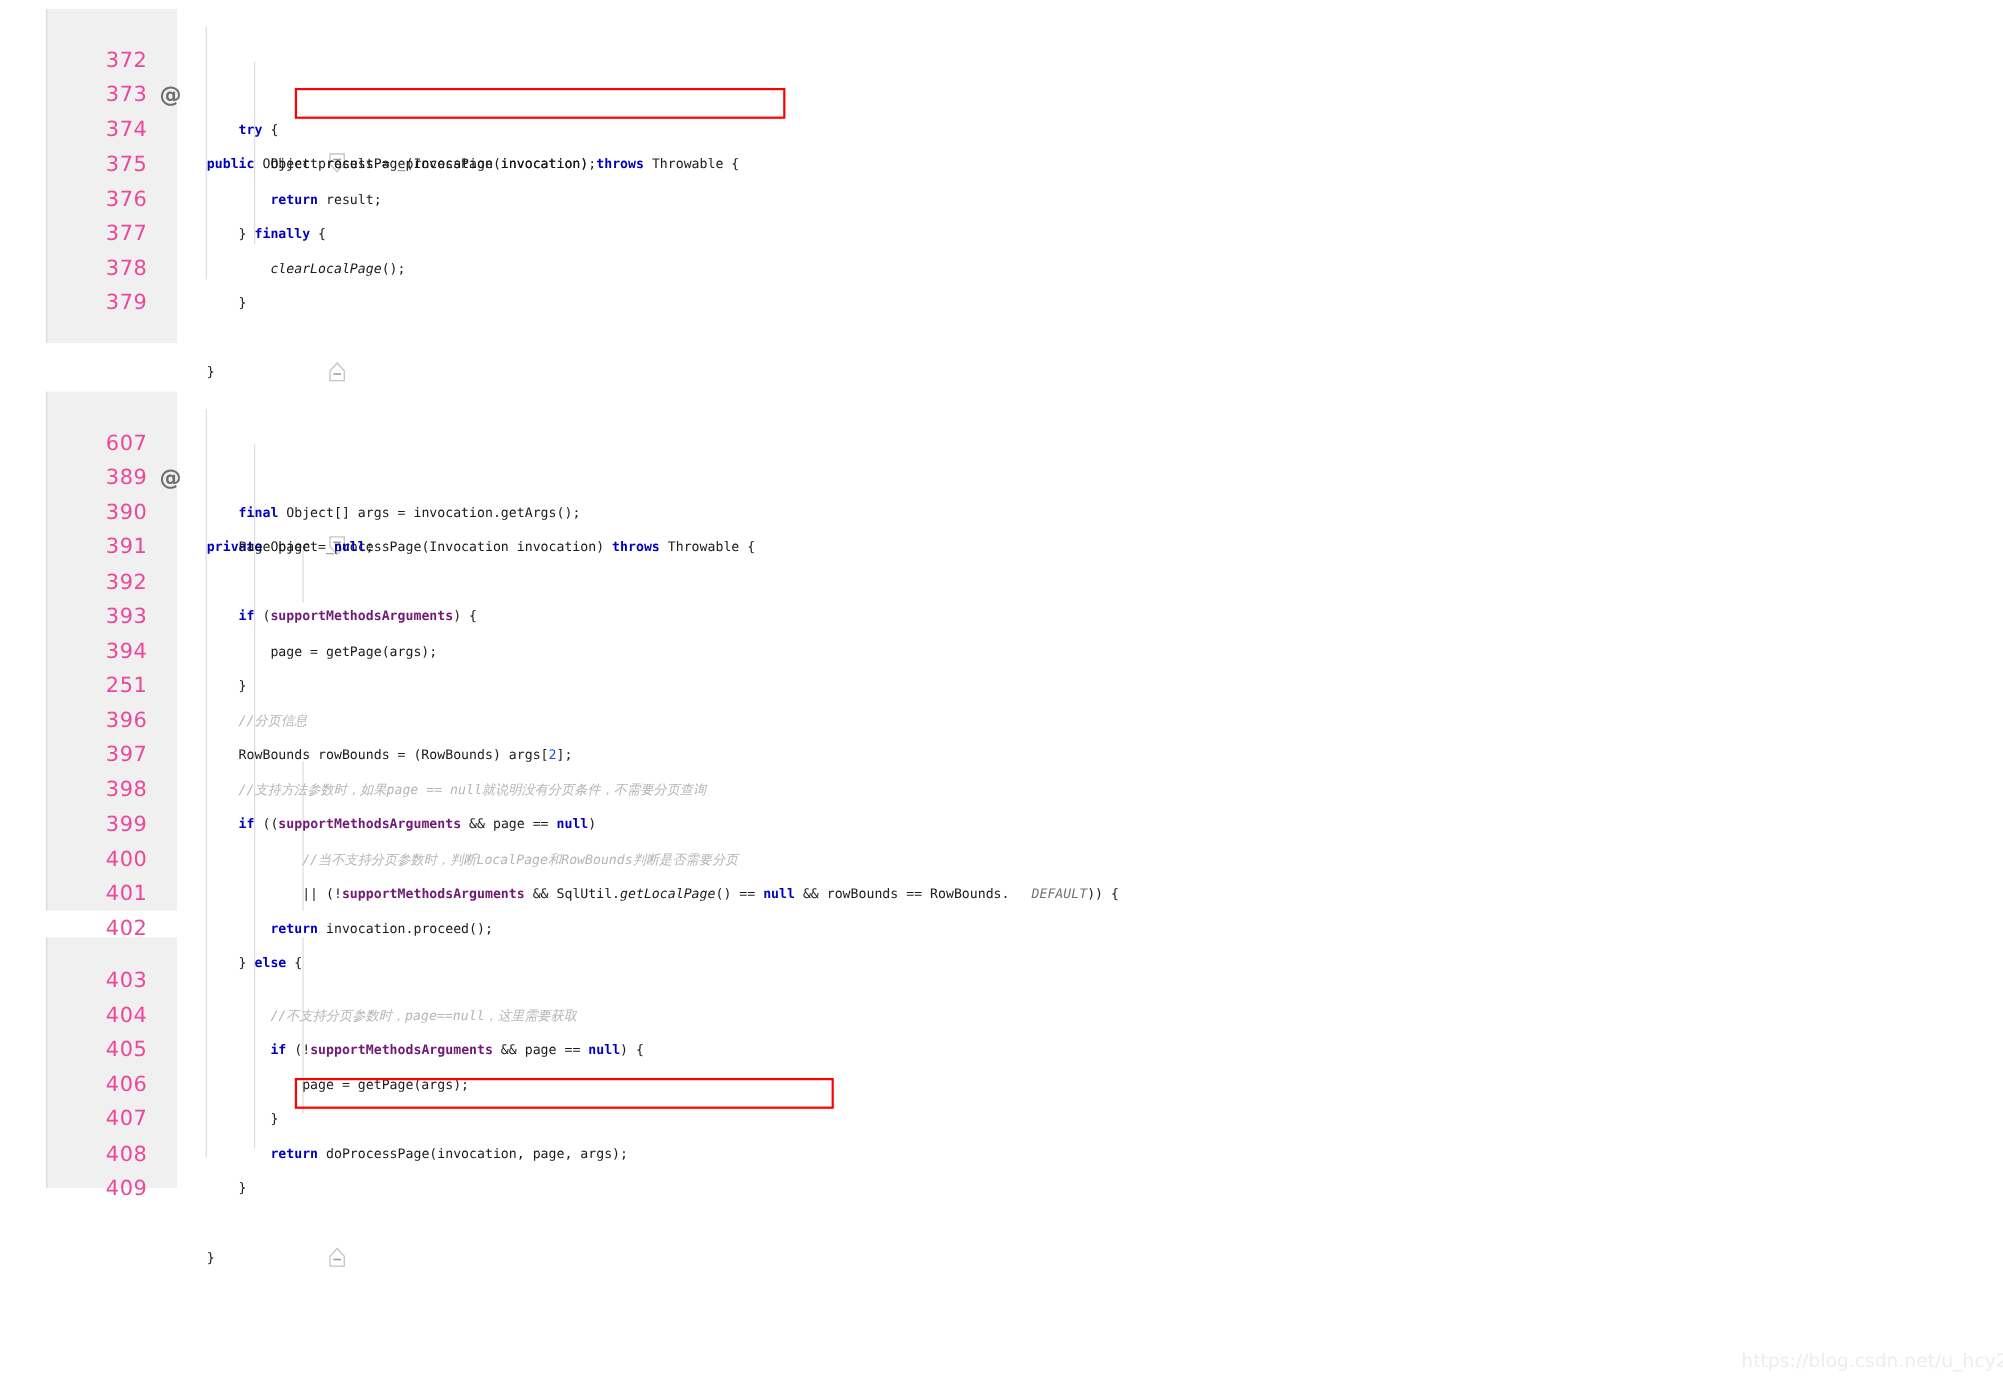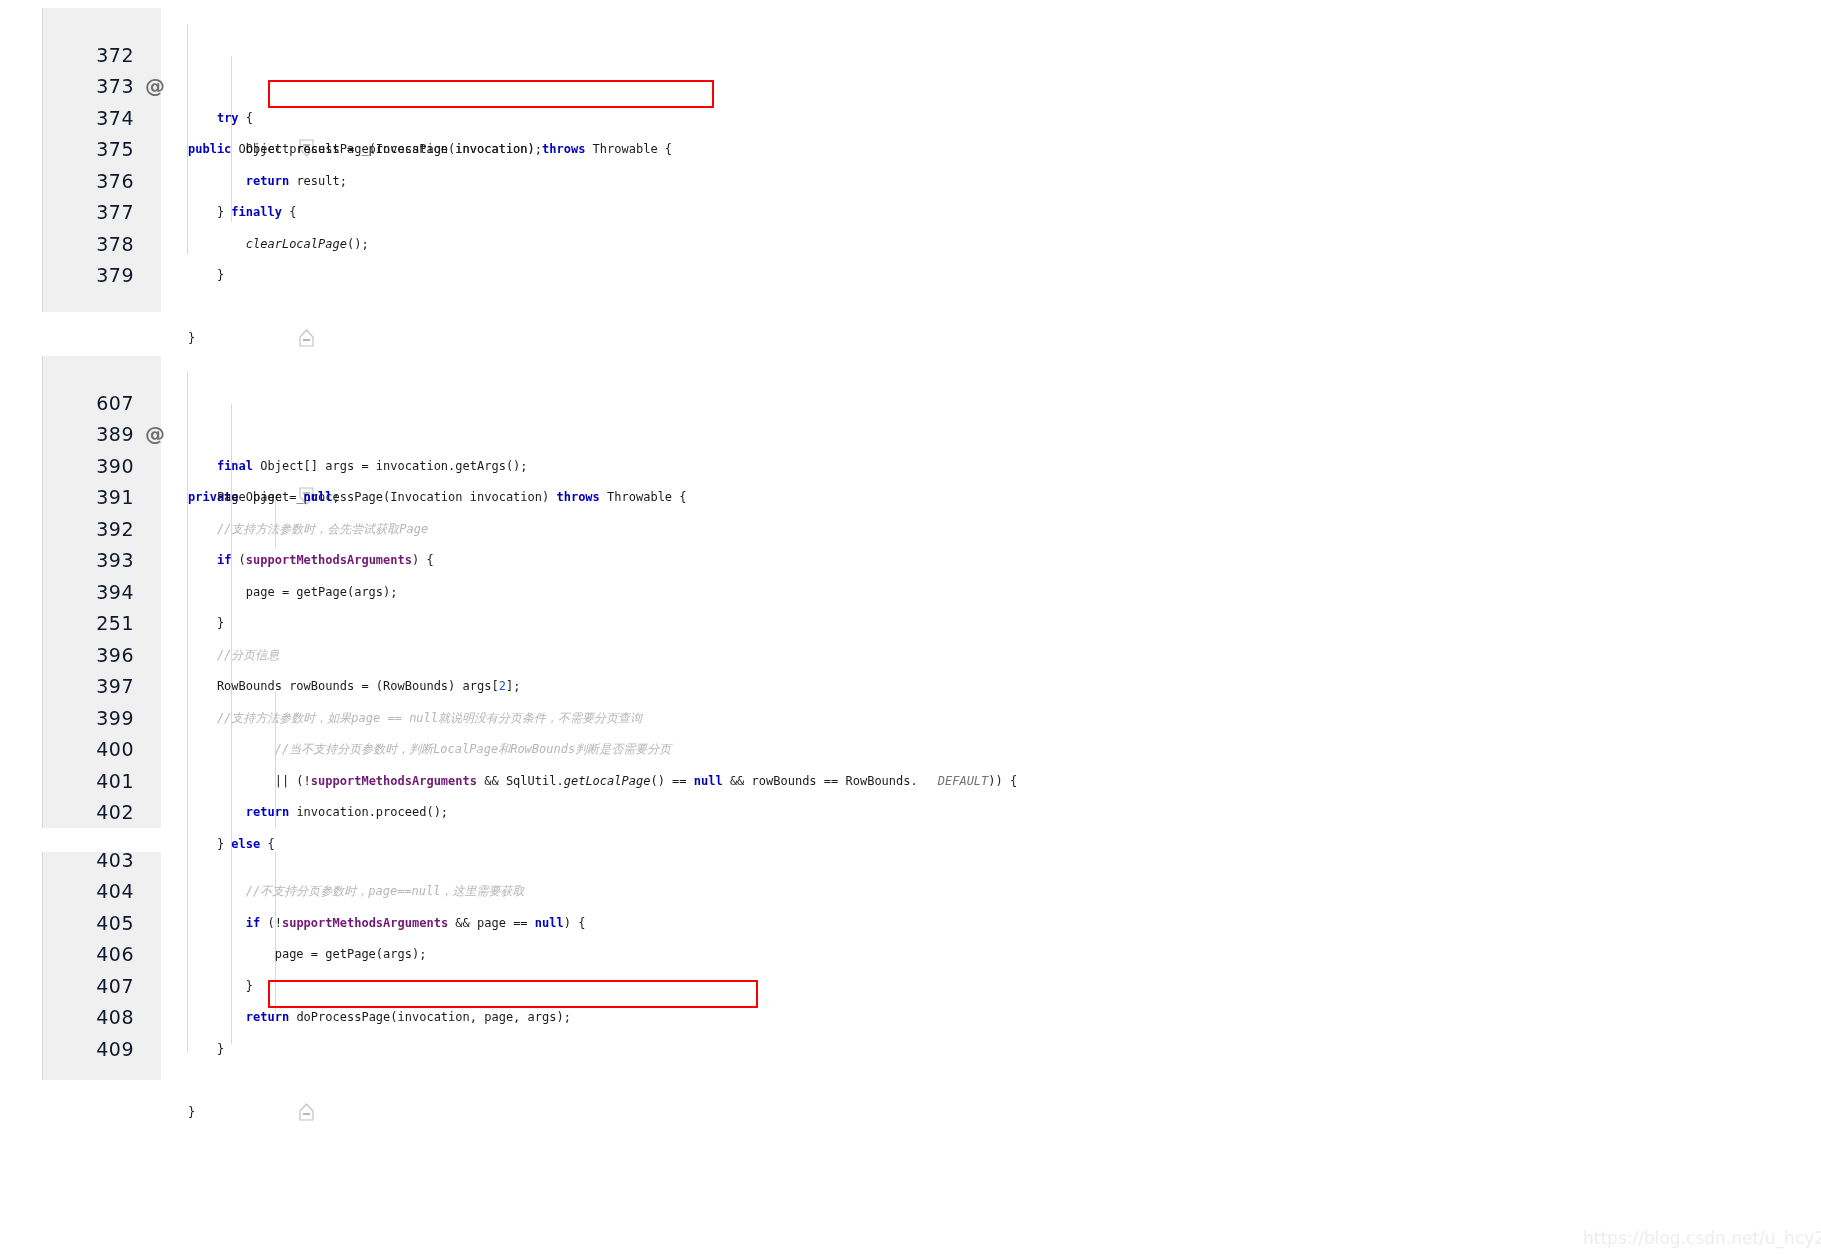--- a/index.html
+++ b/index.html
@@ -29,21 +29,21 @@
   .row{
     position:relative;
     height:31.5px;
     line-height:31.5px;
     white-space:pre;
     font-size:20px;
   }
   .lineno{
     position:absolute;left:42px;width:92px;
     text-align:right;
-    color:#0f172a;
+    color:#ec4899;
     font-family:"DejaVu Sans","Liberation Sans",sans-serif;
     font-size:19px;
     letter-spacing:.5px;
   }
   .annot{
     position:absolute;left:142px;width:26px;text-align:center;
     color:#6e6e6e;font-size:20px;font-weight:bold;
     font-family:"DejaVu Sans","Liberation Sans",sans-serif;
   }
   .fold{
@@ -181,21 +181,20 @@
         <span class="code">    <span class="kw">final</span> Object[] args = invocation.getArgs();</span>
       </div>
 
       <div class="row">
         <span class="lineno">390</span>
         <span class="code">    Page page = <span class="kw">null</span>;</span>
       </div>
 
       <div class="row">
         <span class="lineno">391</span>
-        <span class="code cmt">    //支持方法参数时，会先尝试获取Page</span>
       </div>
 
       <div class="row">
         <span class="lineno">392</span>
         <span class="code">    <span class="kw">if</span> (<span class="field">supportMethodsArguments</span>) {</span>
       </div>
 
       <div class="row">
         <span class="lineno">393</span>
         <span class="code">        page = getPage(args);</span>
@@ -214,20 +213,24 @@
       <div class="row">
         <span class="lineno">396</span>
         <span class="code">    RowBounds rowBounds = (RowBounds) args[<span class="num">2</span>];</span>
       </div>
 
       <div class="row">
         <span class="lineno">397</span>
         <span class="code cmt">    //支持方法参数时，如果page == null就说明没有分页条件，不需要分页查询</span>
       </div>
 
+      <div class="row">
+        <span class="lineno">398</span>
+        <span class="code">    <span class="kw">if</span> ((<span class="field">supportMethodsArguments</span> &amp;&amp; page == <span class="kw">null</span>)</span>
+      </div>
 
       <div class="row">
         <span class="lineno">399</span>
         <span class="code cmt">            //当不支持分页参数时，判断LocalPage和RowBounds判断是否需要分页</span>
       </div>
 
       <div class="row">
         <span class="lineno">400</span>
         <span class="code">            || (!<span class="field">supportMethodsArguments</span> &amp;&amp; SqlUtil.<span class="mstatic">getLocalPage</span>() == <span class="kw">null</span> &amp;&amp; rowBounds == RowBounds.<span class="stat">DEFAULT</span>)) {</span>
       </div>

